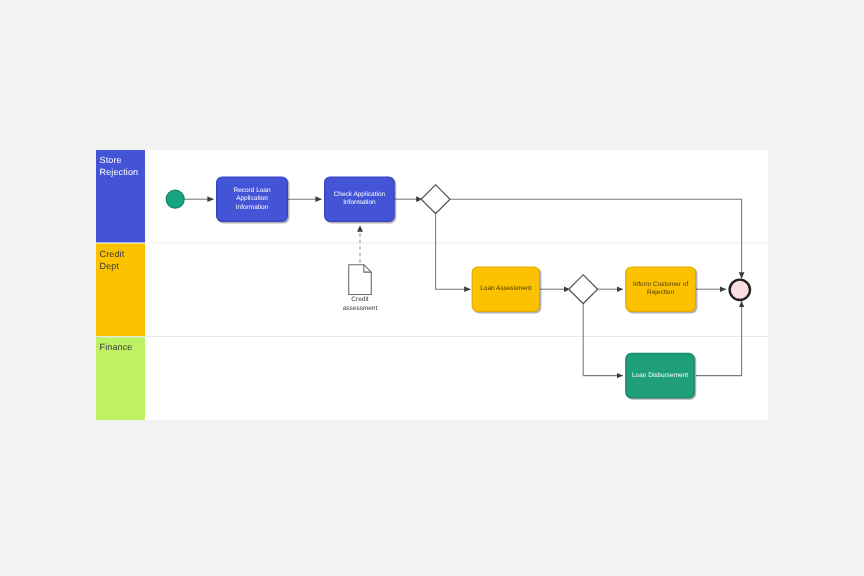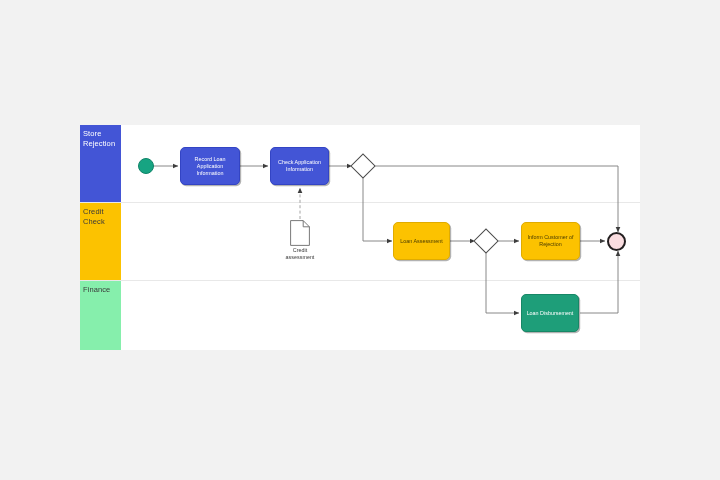--- a/index.html
+++ b/index.html
@@ -146,28 +146,28 @@
           <div>Rejection</div>
         </div>
       </div>
       <div class="lane-body"></div>
     </div>
 
     <div class="lane" style="top:78px; height:78px;">
       <div class="lane-header" style="background:#fcc200;">
         <div class="lane-label" style="color:#3a3a3a;">
           <div>Credit</div>
-          <div>Check</div>
+          <div>Dept</div>
         </div>
       </div>
       <div class="lane-body"></div>
     </div>
 
     <div class="lane last" style="top:156px; height:69px;">
-      <div class="lane-header" style="background:#86efac;">
+      <div class="lane-header" style="background:#bef264;">
         <div class="lane-label" style="color:#3a3a3a;">
           <div>Finance</div>
         </div>
       </div>
       <div class="lane-body"></div>
     </div>
 
   </div>
 
   <svg id="wires" viewBox="0 0 720 480" xmlns="http://www.w3.org/2000/svg">

